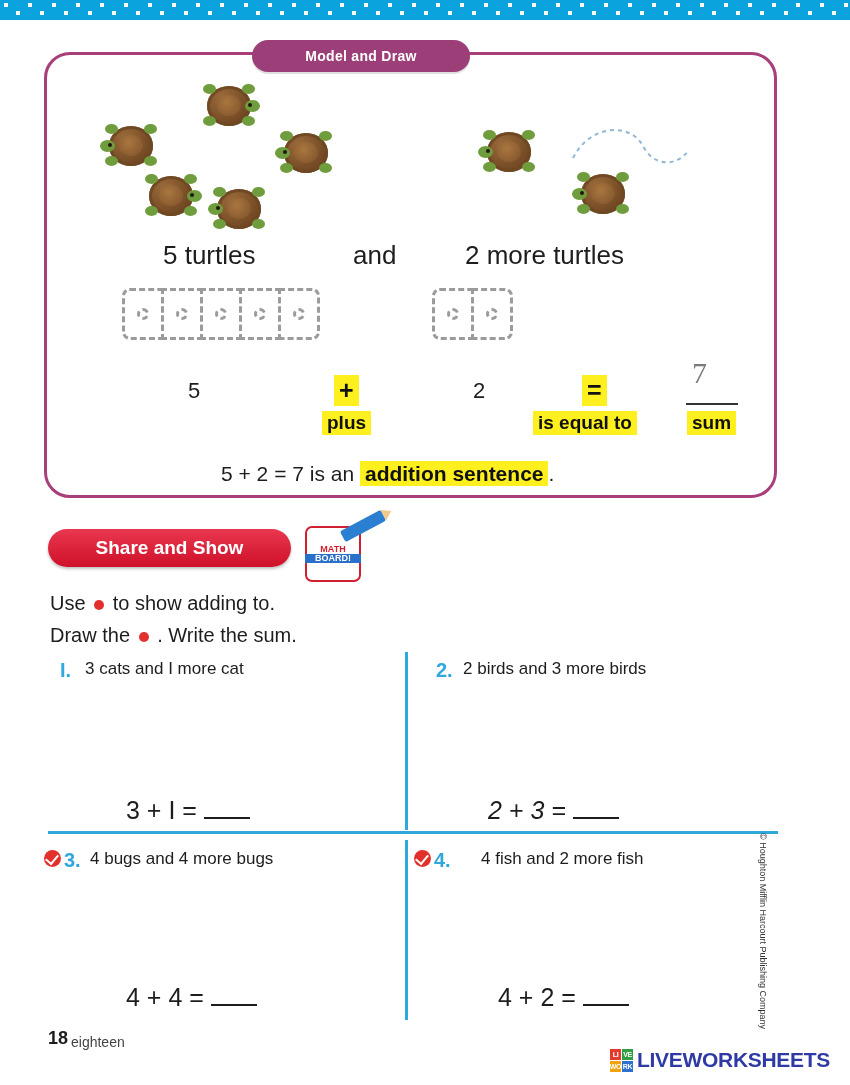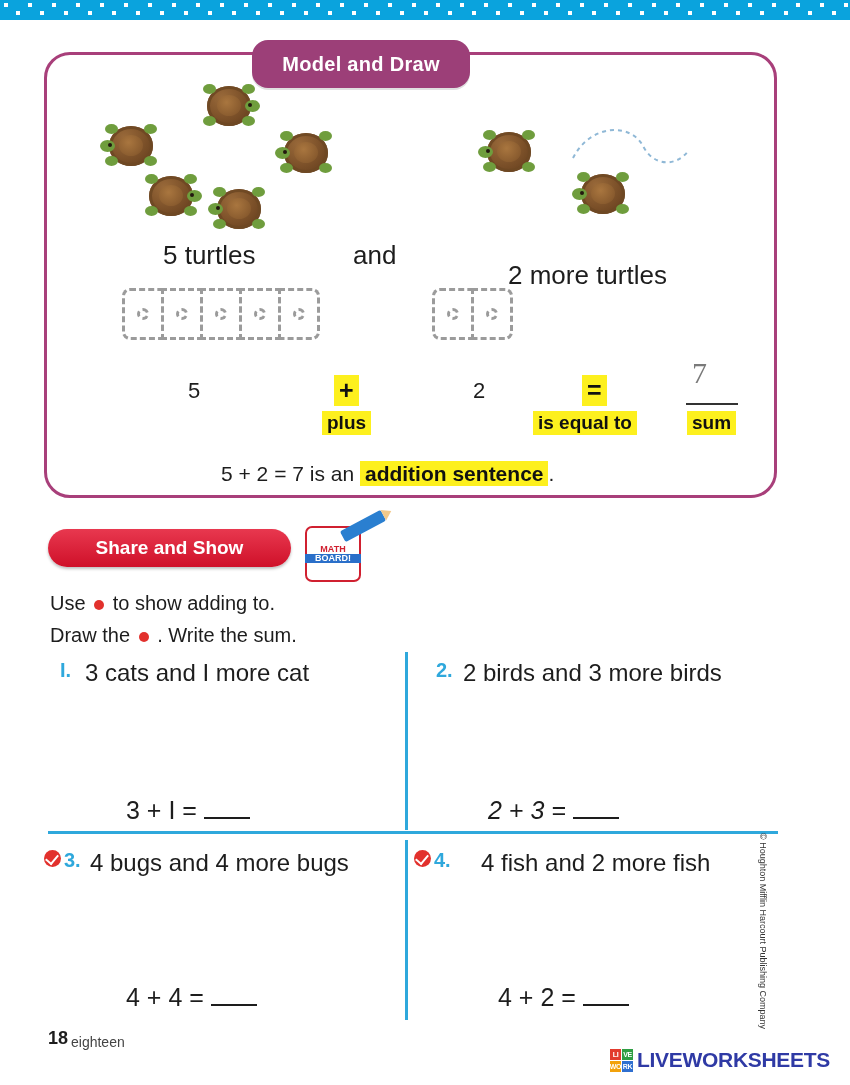--- a/index.html
+++ b/index.html
@@ -33,25 +33,25 @@
     position: absolute;
     left: 44px; top: 52px;
     width: 733px; height: 446px;
     border: 3px solid #a83f7a;
     border-radius: 26px;
     background: #ffffff;
   }
   .md-tab {
     position: absolute;
     left: 252px; top: 40px;
-    width: 218px; height: 48px;
+    width: 218px; height: 32px;
     border-radius: 16px;
     background: #9c3f78;
     color: #ffffff;
-    font-size: 20px;
+    font-size: 14px;
     font-weight: bold;
     letter-spacing: .3px;
     display: flex; align-items: center; justify-content: center;
     box-shadow: 0 2px 0 rgba(0,0,0,.12);
   }
 
   
   .turtle {
     position: absolute;
     width: 62px; height: 52px;
@@ -206,21 +206,21 @@
     margin: 0 3px;
   }
 
   
   .pnum {
     position: absolute;
     font-size: 20px; font-weight: bold; color: #2fa8dc;
   }
   .ptext {
     position: absolute;
-    font-size: 24px; color: #1d1d1d;
+    font-size: 17px; color: #1d1d1d;
   }
   .peq {
     position: absolute;
     font-size: 25px; color: #1d1d1d;
   }
   .blank {
     display: inline-block;
     width: 46px;
     border-bottom: 2px solid #1d1d1d;
     height: 20px;
@@ -358,21 +358,21 @@
       <div class="leg t-l3"></div>
       <div class="leg t-l4"></div>
   </div>
 
   <svg class="arc" viewBox="0 0 120 60">
     <path d="M2 30 C 20 -5, 60 -5, 72 18 C 82 38, 105 40, 118 22" fill="none" stroke="#8fb8d6" stroke-width="2" stroke-dasharray="4 4"></path>
   </svg>
 
   <div class="cap" style="left:163px; top:240px;">5 turtles</div>
   <div class="cap" style="left:353px; top:240px;">and</div>
-  <div class="cap" style="left:508px; top:240px;margin-top:20px;">2 more turtles</div>
+  <div class="cap" style="left:465px; top:240px;">2 more turtles</div>
 
   <div class="frame-row" style="left:122px; top:288px;">
     <div class="cell first">
         <div class="dot"></div>
       </div>
     <div class="cell">
         <div class="dot"></div>
       </div>
     <div class="cell">
         <div class="dot"></div>

